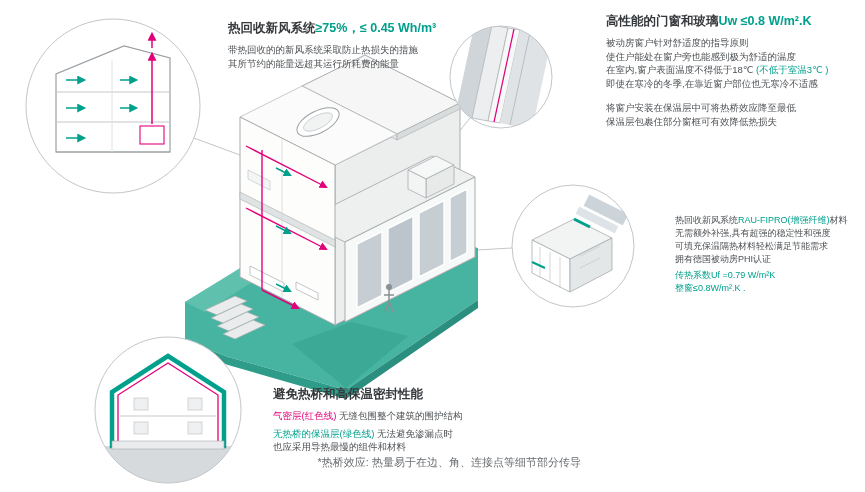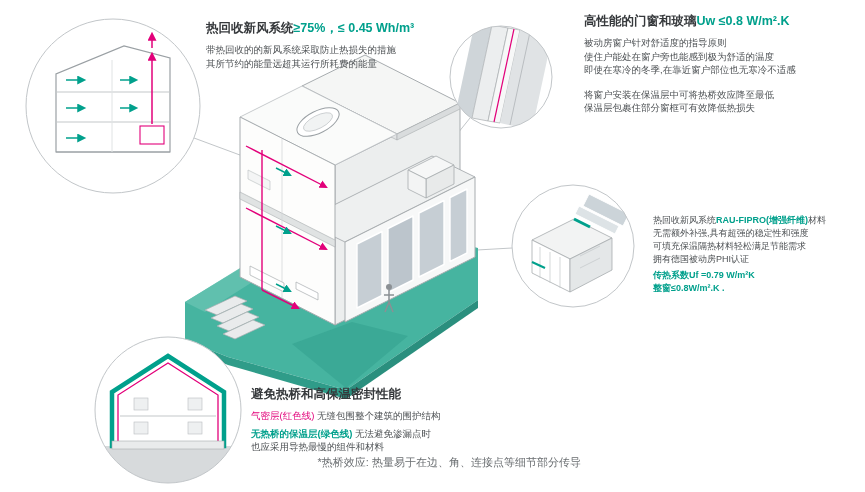--- a/index.html
+++ b/index.html
@@ -6,25 +6,25 @@
   html,body { background:#ffffff; }
   body {
     width:865px; height:492px; position:relative; overflow:hidden;
     font-family:"Liberation Sans","DejaVu Sans",sans-serif;
     color:#4b4f52;
   }
   .stage { position:absolute; left:0; top:0; width:865px; height:492px; }
   .tblock { position:absolute; font-size:9.5px; line-height:13.5px; color:#4d5154; }
   .tblock .title { font-size:12.5px; font-weight:bold; color:#36393c; line-height:16px; margin-bottom:7px; }
   .green { color:#00a08c; }
-  .greenb { color:#00a08c; font-weight:bold; }
+  .greenb { color:#00a08c; font-weight:normal; }
   .redb { color:#e2007a; font-weight:normal; }
   .gap { height:11px; }
   .foot { font-size:11px; color:#6a6e71; margin-top:3px; line-height:11px;text-align:right; }
-  .line { white-space:nowrap; }
+  .line { white-space:nowrap;margin-left:22px; }
 </style>
 </head>
 <body>
 
 <svg class="stage" width="865" height="492" viewBox="0 0 865 492" xmlns="http://www.w3.org/2000/svg">
   <defs>
     <clipPath id="cp1">
         <circle cx="113" cy="106" r="87"></circle>
       </clipPath>
     <clipPath id="cp2">
@@ -194,20 +194,23 @@
   <div class="line">带热回收的的新风系统采取防止热损失的措施</div>
   <div class="line">其所节约的能量远超其运行所耗费的能量</div>
 </div>
 
 <div class="tblock" style="left:584px; top:13px; width:278px;">
   <div class="title line">
     <span>高性能的门窗和玻璃</span><span class="green">Uw ≤0.8 W/m².K</span>
   </div>
   <div class="line">被动房窗户针对舒适度的指导原则</div>
   <div class="line">使住户能处在窗户旁也能感到极为舒适的温度</div>
+  <div class="line">
+    <span>在室内,窗户表面温度不得低于18℃ </span><span class="green">(不低于室温3℃ )</span>
+  </div>
   <div class="line">即使在寒冷的冬季,在靠近窗户部位也无寒冷不适感</div>
   <div class="gap"></div>
   <div class="line">将窗户安装在保温层中可将热桥效应降至最低</div>
   <div class="line">保温层包裹住部分窗框可有效降低热损失</div>
 </div>
 
 <div class="tblock" style="left:653px; top:214px; width:210px; font-size:9px; line-height:13px;">
   <div class="line">
     <span>热回收新风系统</span><span class="greenb">RAU-FIPRO(增强纤维)</span><span>材料</span>
   </div>

